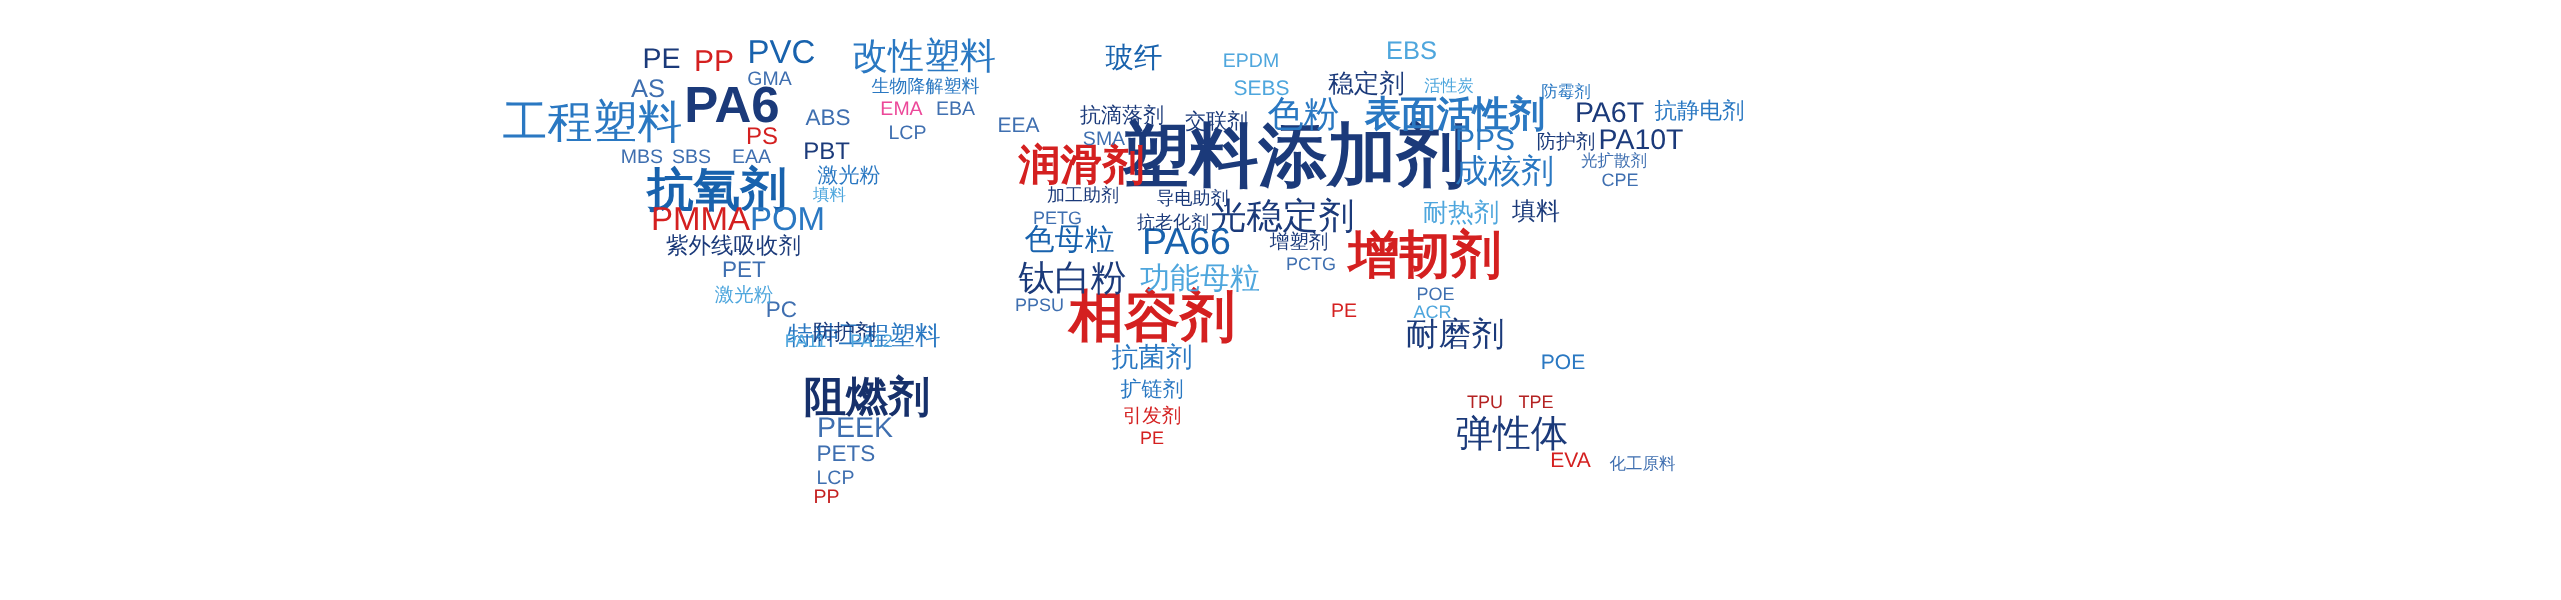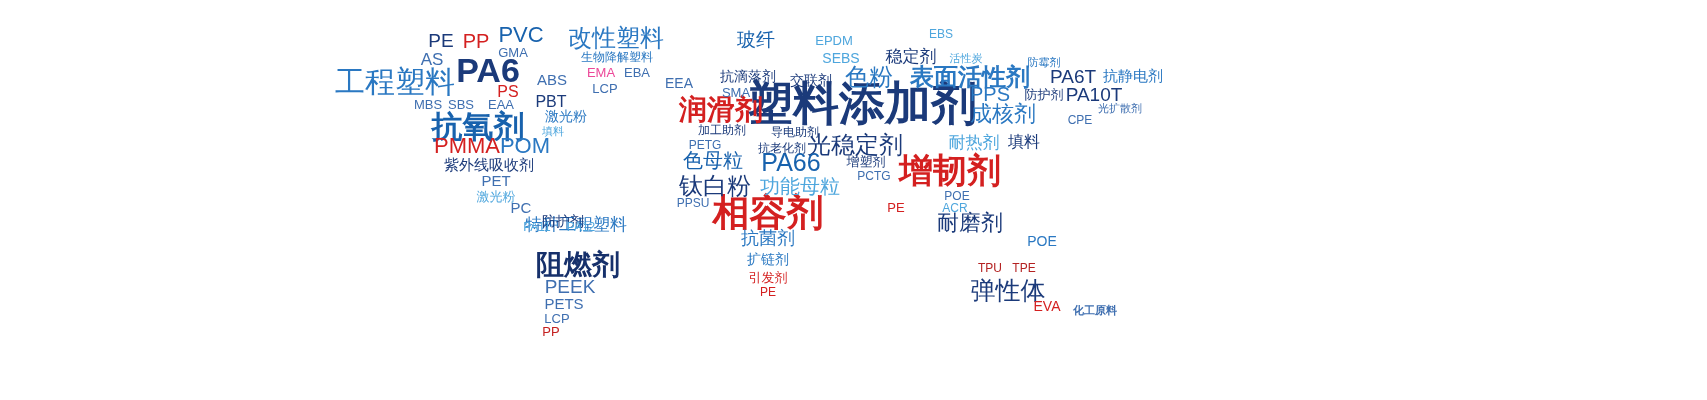--- a/index.html
+++ b/index.html
@@ -54,21 +54,21 @@
     <span class="word w-normal" style="left: 800px; top: 186px; font-size: 20px; color: rgb(78, 166, 221);">功能母粒</span>
     <span class="word w-normal" style="left: 576px; top: 224px; font-size: 17px; color: rgb(42, 120, 194);">特种工程塑料</span>
     <span class="word w-normal" style="left: 489px; top: 164px; font-size: 15px; color: rgb(27, 58, 122);">紫外线吸收剂</span>
     <span class="word w-normal" style="left: 768px; top: 238px; font-size: 18px; color: rgb(42, 120, 194);">抗菌剂</span>
     <span class="word w-normal" style="left: 756px; top: 39px; font-size: 19px; color: rgb(24, 98, 173);">玻纤</span>
     <span class="word w-normal" style="left: 911px; top: 56px; font-size: 17px; color: rgb(27, 58, 122);">稳定剂</span>
     <span class="word w-normal" style="left: 953px; top: 142px; font-size: 17px; color: rgb(78, 166, 221); padding-left: 42px;">耐热剂</span>
     <span class="word w-normal" style="left: 1024px; top: 142px; font-size: 16px; color: rgb(27, 58, 122);">填料</span>
     <span class="word w-normal" style="left: 1073px; top: 76px; font-size: 19px; color: rgb(27, 58, 122);">PA6T</span>
     <span class="word w-normal" style="left: 1094px; top: 94px; font-size: 19px; color: rgb(27, 58, 122);">PA10T</span>
-    <span class="word w-normal" style="left: 1133px; top: 75px; font-size: 15px; color: rgb(42, 120, 194);">抗静电剂</span>
+    <span class="word w-normal" style="left: 1133px; top: 75px; font-size: 15px; color: rgb(42, 120, 194); font-family: Liberation Mono, monospace;">抗静电剂</span>
     <span class="word w-normal" style="left: 990px; top: 94px; font-size: 20px; color: rgb(42, 120, 194);">PPS</span>
     <span class="word w-normal" style="left: 570px; top: 286px; font-size: 19px; color: rgb(63, 111, 176);">PEEK</span>
     <span class="word w-normal" style="left: 564px; top: 303px; font-size: 15px; color: rgb(63, 111, 176);">PETS</span>
     <span class="word w-normal" style="left: 557px; top: 318px; font-size: 13px; color: rgb(63, 111, 176);">LCP</span>
     <span class="word w-normal" style="left: 551px; top: 331px; font-size: 13px; color: rgb(196, 31, 31);">PP</span>
     <span class="word w-normal" style="left: 496px; top: 180px; font-size: 15px; color: rgb(63, 111, 176);">PET</span>
     <span class="word w-normal" style="left: 521px; top: 207px; font-size: 15px; color: rgb(63, 111, 176);">PC</span>
     <span class="word w-normal" style="left: 496px; top: 196px; font-size: 13px; color: rgb(78, 166, 221);">激光粉</span>
     <span class="word w-normal" style="left: 566px; top: 116px; font-size: 14px; color: rgb(42, 120, 194);">激光粉</span>
     <span class="word w-normal" style="left: 553px; top: 131px; font-size: 11px; color: rgb(78, 166, 221);">填料</span>
@@ -90,36 +90,36 @@
     <span class="word w-normal" style="left: 617px; top: 57px; font-size: 12px; color: rgb(42, 120, 194);">生物降解塑料</span>
     <span class="word w-normal" style="left: 601px; top: 72px; font-size: 13px; color: #ec4899;">EMA</span>
     <span class="word w-normal" style="left: 637px; top: 72px; font-size: 13px; color: rgb(63, 111, 176);">EBA</span>
     <span class="word w-normal" style="left: 605px; top: 88px; font-size: 13px; color: rgb(63, 111, 176);">LCP</span>
     <span class="word w-normal" style="left: 679px; top: 83px; font-size: 14px; color: rgb(63, 111, 176);">EEA</span>
     <span class="word w-normal" style="left: 748px; top: 76px; font-size: 14px; color: rgb(27, 58, 122);">抗滴落剂</span>
     <span class="word w-normal" style="left: 736px; top: 92px; font-size: 13px; color: rgb(63, 111, 176);">SMA</span>
     <span class="word w-normal" style="left: 811px; top: 80px; font-size: 14px; color: rgb(27, 58, 122);">交联剂</span>
     <span class="word w-normal" style="left: 834px; top: 40px; font-size: 13px; color: rgb(78, 166, 221);">EPDM</span>
     <span class="word w-normal" style="left: 841px; top: 58px; font-size: 14px; color: rgb(78, 166, 221);">SEBS</span>
-    <span class="word w-normal" style="left: 941px; top: 34px; font-size: 12px; color: rgb(78, 166, 221);">EBS</span>
+    <span class="word w-normal" style="left: 941px; top: 34px; font-size: 17px; color: rgb(78, 166, 221);">EBS</span>
     <span class="word w-normal" style="left: 966px; top: 58px; font-size: 11px; color: rgb(78, 166, 221);">活性炭</span>
     <span class="word w-normal" style="left: 1044px; top: 62px; font-size: 11px; color: rgb(42, 120, 194);">防霉剂</span>
-    <span class="word w-normal" style="left: 1120px; top: 108px; font-size: 11px; color: rgb(63, 111, 176);">光扩散剂</span>
+    <span class="word w-normal" style="left: 1076px; top: 108px; font-size: 11px; color: rgb(63, 111, 176);">光扩散剂</span>
     <span class="word w-normal" style="left: 1080px; top: 120px; font-size: 12px; color: rgb(63, 111, 176);">CPE</span>
     <span class="word w-normal" style="left: 722px; top: 130px; font-size: 12px; color: rgb(27, 58, 122);">加工助剂</span>
     <span class="word w-normal" style="left: 705px; top: 145px; font-size: 12px; color: rgb(63, 111, 176);">PETG</span>
     <span class="word w-normal" style="left: 795px; top: 132px; font-size: 12px; color: rgb(27, 58, 122);">导电助剂</span>
     <span class="word w-normal" style="left: 782px; top: 148px; font-size: 12px; color: rgb(27, 58, 122);">抗老化剂</span>
     <span class="word w-normal" style="left: 866px; top: 161px; font-size: 13px; color: rgb(27, 58, 122);">增塑剂</span>
     <span class="word w-normal" style="left: 874px; top: 176px; font-size: 12px; color: rgb(63, 111, 176);">PCTG</span>
     <span class="word w-normal" style="left: 693px; top: 203px; font-size: 12px; color: rgb(63, 111, 176);">PPSU</span>
     <span class="word w-normal" style="left: 957px; top: 196px; font-size: 12px; color: rgb(63, 111, 176);">POE</span>
     <span class="word w-normal" style="left: 955px; top: 208px; font-size: 12px; color: rgb(78, 166, 221);">ACR</span>
     <span class="word w-normal" style="left: 896px; top: 207px; font-size: 13px; color: rgb(212, 32, 32);">PE</span>
     <span class="word w-normal" style="left: 1042px; top: 241px; font-size: 14px; color: rgb(42, 120, 194);">POE</span>
     <span class="word w-normal" style="left: 990px; top: 268px; font-size: 12px; color: rgb(180, 34, 34);">TPU</span>
     <span class="word w-normal" style="left: 1024px; top: 268px; font-size: 12px; color: rgb(180, 34, 34);">TPE</span>
     <span class="word w-normal" style="left: 1047px; top: 306px; font-size: 14px; color: rgb(212, 32, 32);">EVA</span>
-    <span class="word w-normal" style="left: 1095px; top: 310px; font-size: 11px; color: rgb(63, 111, 176); font-weight: bold;">化工原料</span>
+    <span class="word w-normal" style="left: 1095px; top: 310px; font-size: 11px; color: rgb(63, 111, 176);">化工原料</span>
     <span class="word w-normal" style="left: 768px; top: 259px; font-size: 14px; color: rgb(42, 120, 194);">扩链剂</span>
     <span class="word w-normal" style="left: 768px; top: 277px; font-size: 13px; color: rgb(212, 32, 32);">引发剂</span>
     <span class="word w-normal" style="left: 768px; top: 292px; font-size: 12px; color: rgb(212, 32, 32);">PE</span>
   </div>
 
 </body></html>

